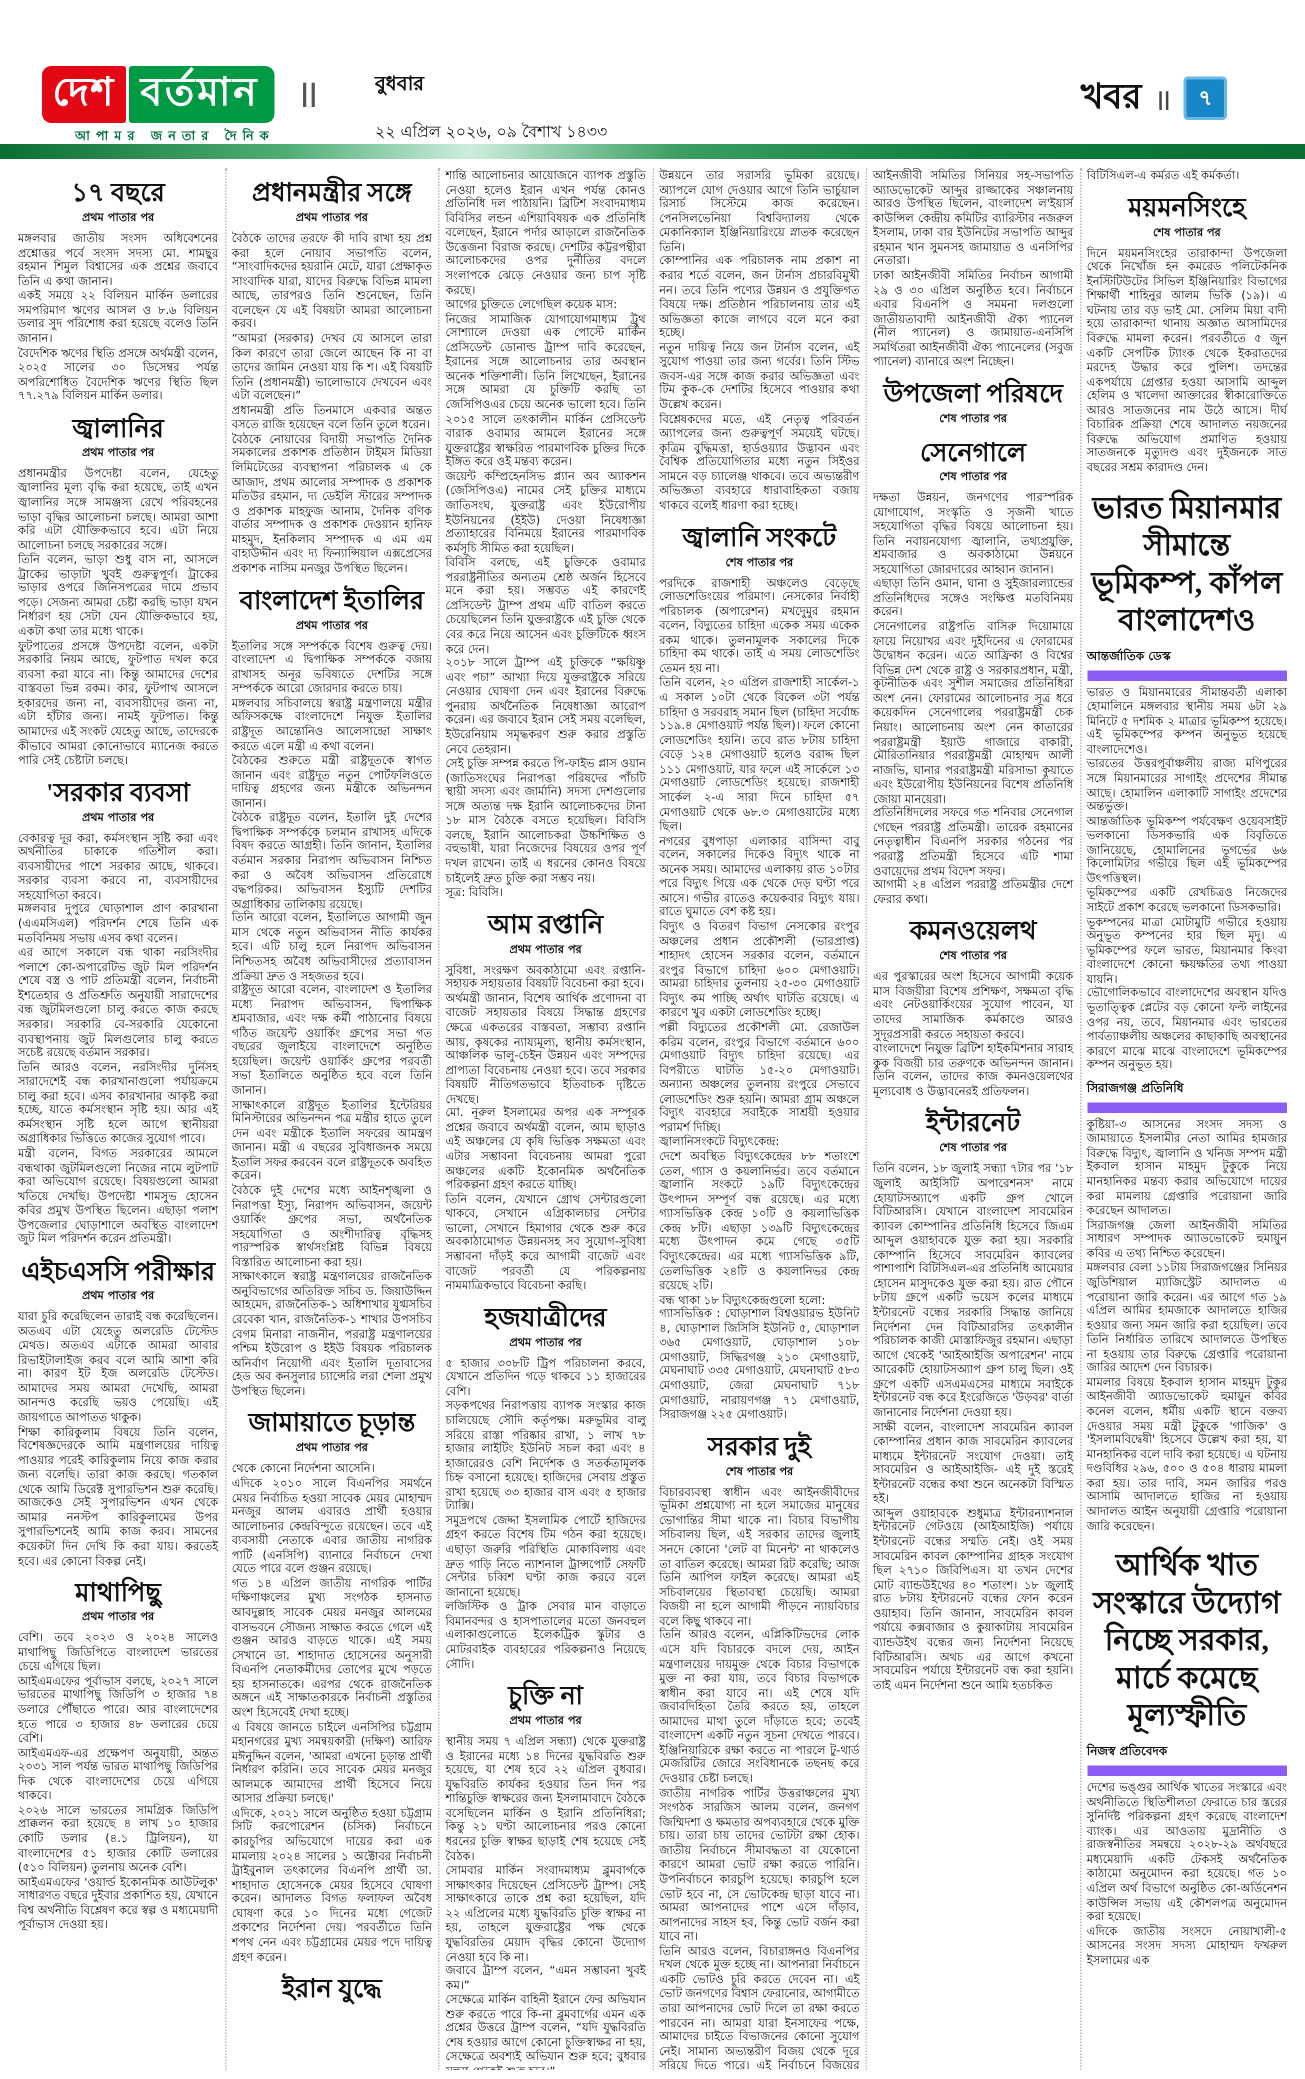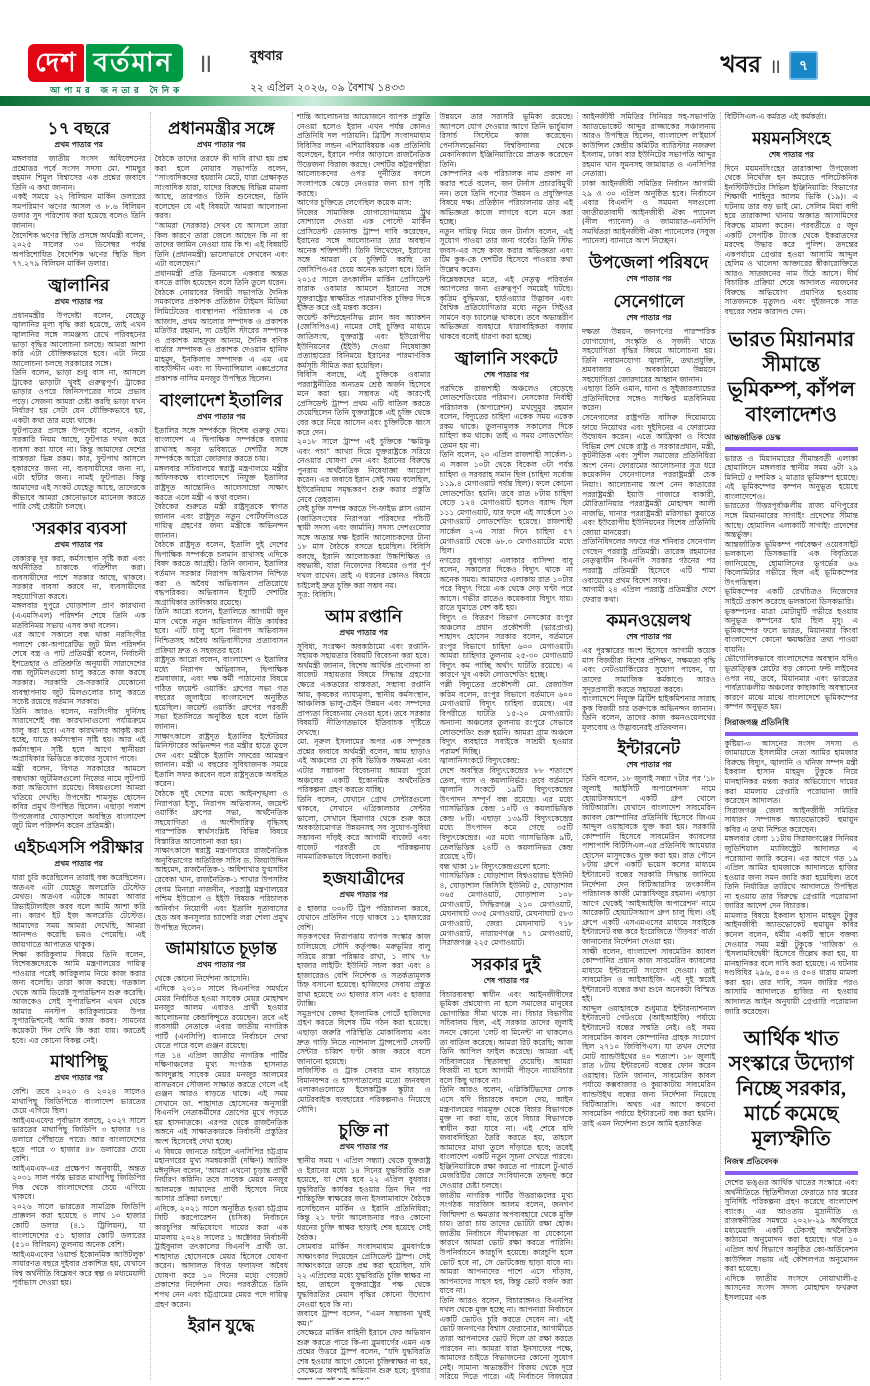--- a/index.html
+++ b/index.html
@@ -29,21 +29,21 @@
   
   .cols{position:absolute;top:112px;left:8px;right:8px;bottom:6px;display:flex;}
   .col{width:135px;flex:1 1 0;padding:0 4px;overflow:hidden;}
   .col + .col{border-left:1px dotted #b9b9b9;}
   .seg-headline{font-family:"Liberation Serif","DejaVu Serif",serif;font-weight:bold;
                 font-size:17px;text-align:center;margin:7px 0 0 0;line-height:1.12;}
   .seg-bigheadline{font-family:"Liberation Serif","DejaVu Serif",serif;font-weight:bold;
                 font-size:20px;text-align:center;margin:10px 0 2px 0;line-height:1.25;}
   .seg-subhead{font-size:7.5px;font-weight:bold;text-align:center;margin:1px 0 3px 0;}
   .seg-byline{font-size:8px;font-weight:bold;text-align:left;margin:4px 0 3px 0;
-              border-bottom:4px solid #8b5cf6;padding-bottom:3px;}
+              border-bottom:7px solid #8b5cf6;padding-bottom:3px;}
   .seg-body{font-size:7.6px;line-height:1.26;text-align:justify;white-space:pre-line;
             margin-bottom:2px;word-break:break-word;}
 </style>
 </head>
 <body>
 
 <div class="page">
 
   <div class="header">
     <div class="masthead">

